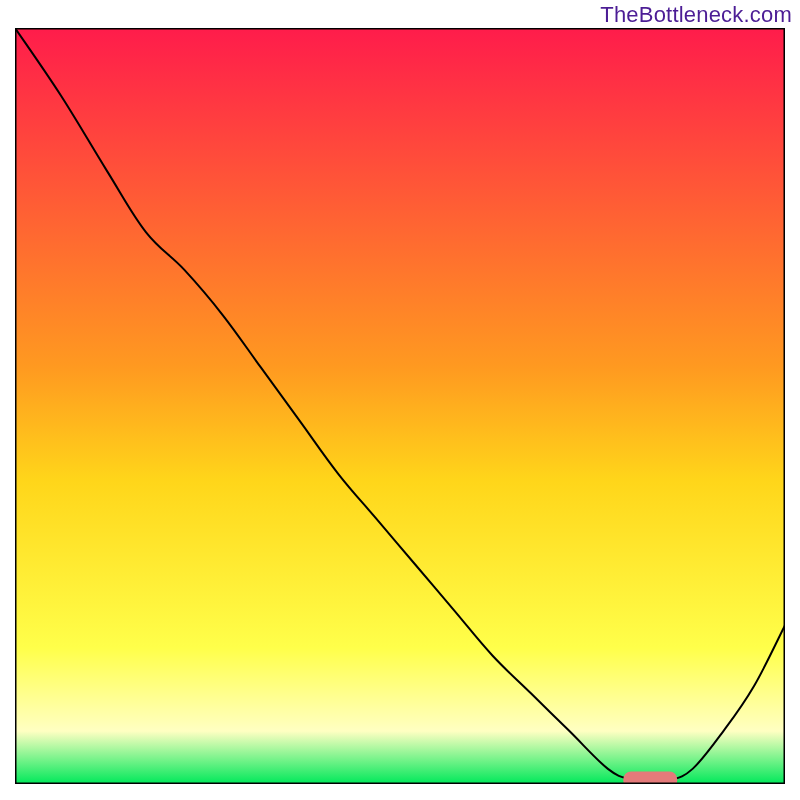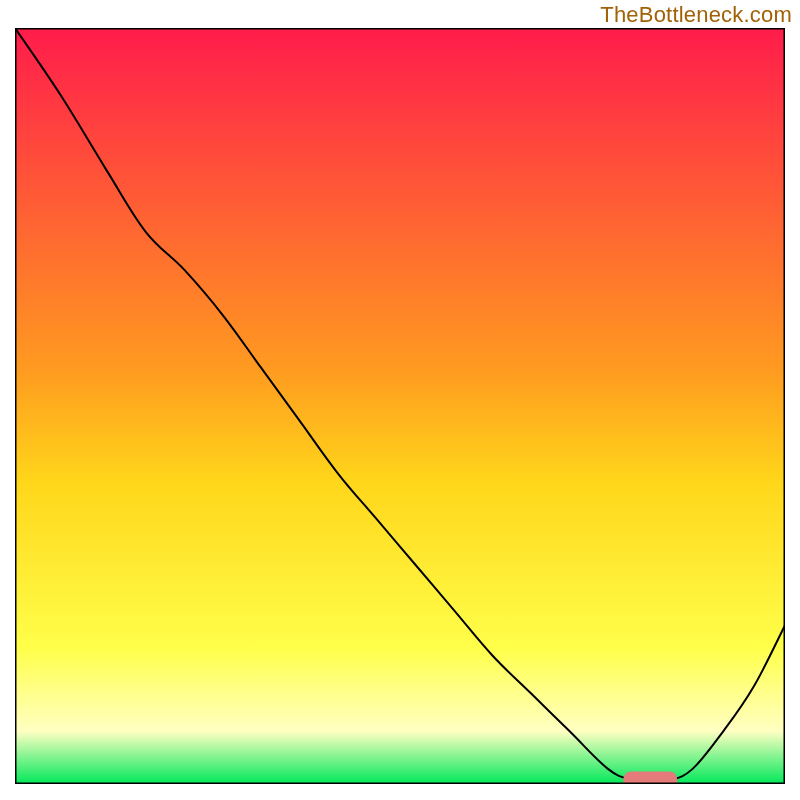--- a/index.html
+++ b/index.html
@@ -13,21 +13,21 @@
   }
   .wrap {
     position: relative;
     width: 800px;
     height: 800px;
   }
   .attribution {
     position: absolute;
     top: 2px;
     right: 8px;
-    color: #a16207;
+    color: #4c1d95;
     font-size: 22px;
     font-weight: 400;
     letter-spacing: 0.2px;
     user-select: none;
   }
   .plot {
     position: absolute;
     left: 15px;
     top: 28px;
     width: 770px;

